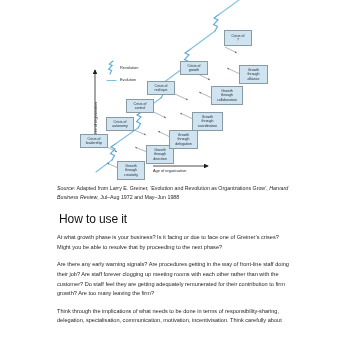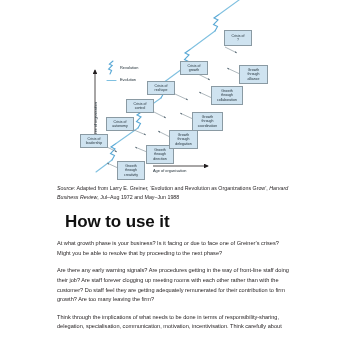--- a/index.html
+++ b/index.html
@@ -39,21 +39,21 @@
     transform:rotate(-90deg);transform-origin:left top;
   }
 
   
   .body{position:absolute;left:57px;top:184px;width:234px;}
   .source{
     font-size:5.3px;line-height:1.62;color:#231f20;margin:0 0 11px 0;
   }
   .source i{font-style:italic;}
   h2.howto{
-    font-size:17px;font-weight:bold;margin:0 0 7px 8px;color:#111;
+    font-size:12px;font-weight:normal;margin:0 0 7px 2px;color:#111;
     letter-spacing:-0.1px;
   }
   p.para{
     font-size:5.6px;line-height:1.72;margin:0 0 8px 0;color:#231f20;
   }
 </style>
 </head>
 <body>
 
 <div class="page">

